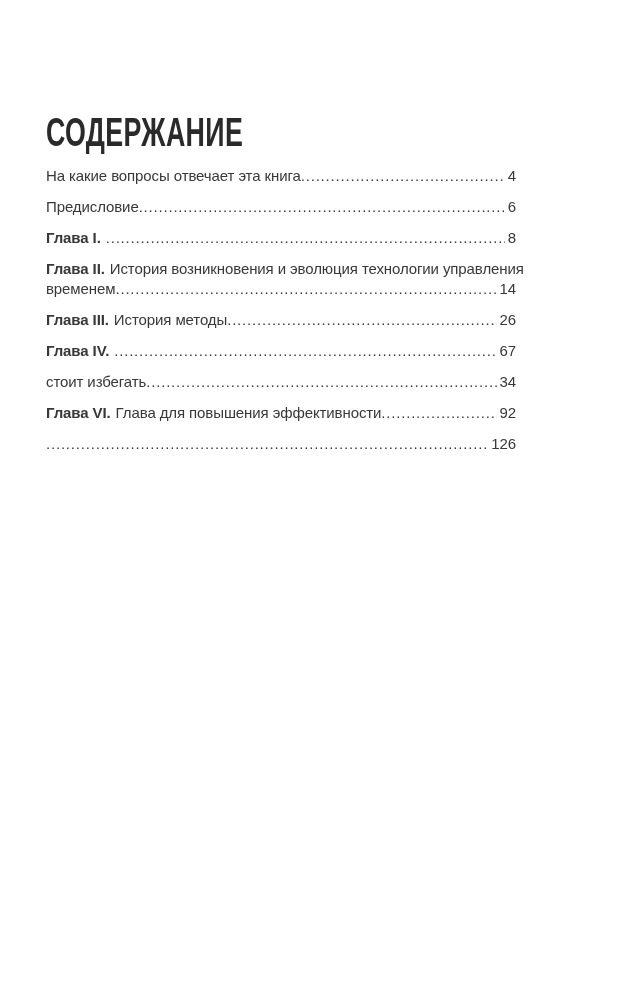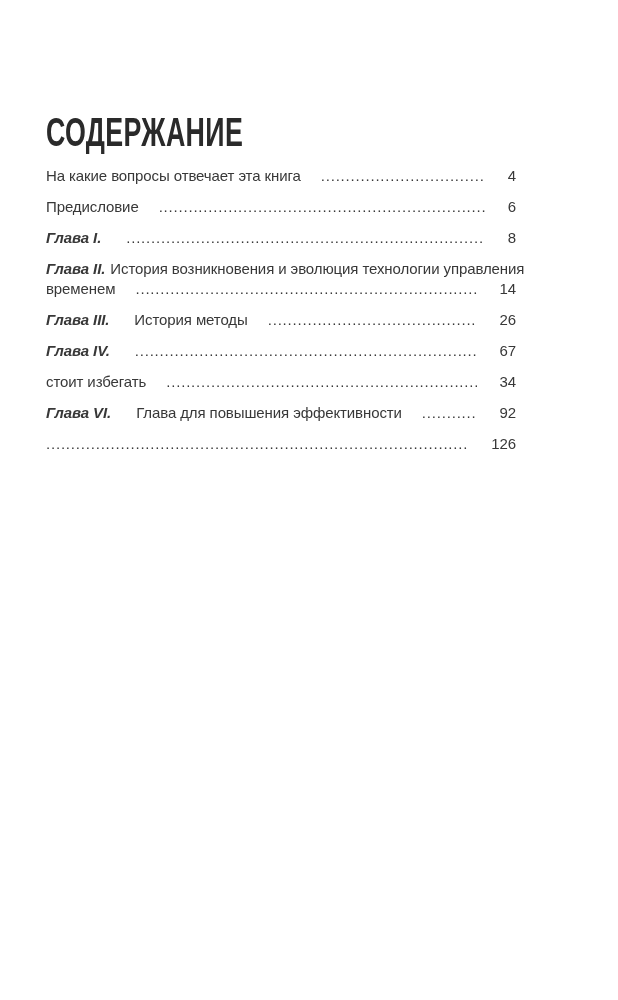--- a/index.html
+++ b/index.html
@@ -38,27 +38,25 @@
     line-height: 20px;
     letter-spacing: -0.1px;
   }
   .wrapline {
     display: block;
     white-space: nowrap;
   }
   .lastline {
     display: flex;
     align-items: flex-start;
-    gap: 20px;
   }
   .ch, .ch2 {
     font-weight: bold;
     margin-right: 5px;
     white-space: nowrap;
-    font-style: italic;
   }
   .ch:empty, .ch2:empty { margin-right: 0; }
   .t1, .t2 { white-space: nowrap; }
   .t2 { flex: 0 0 auto; }
   .dots {
     flex: 1 1 auto;
     overflow: hidden;
     white-space: nowrap;
     letter-spacing: 0.8px;
     min-width: 0;

